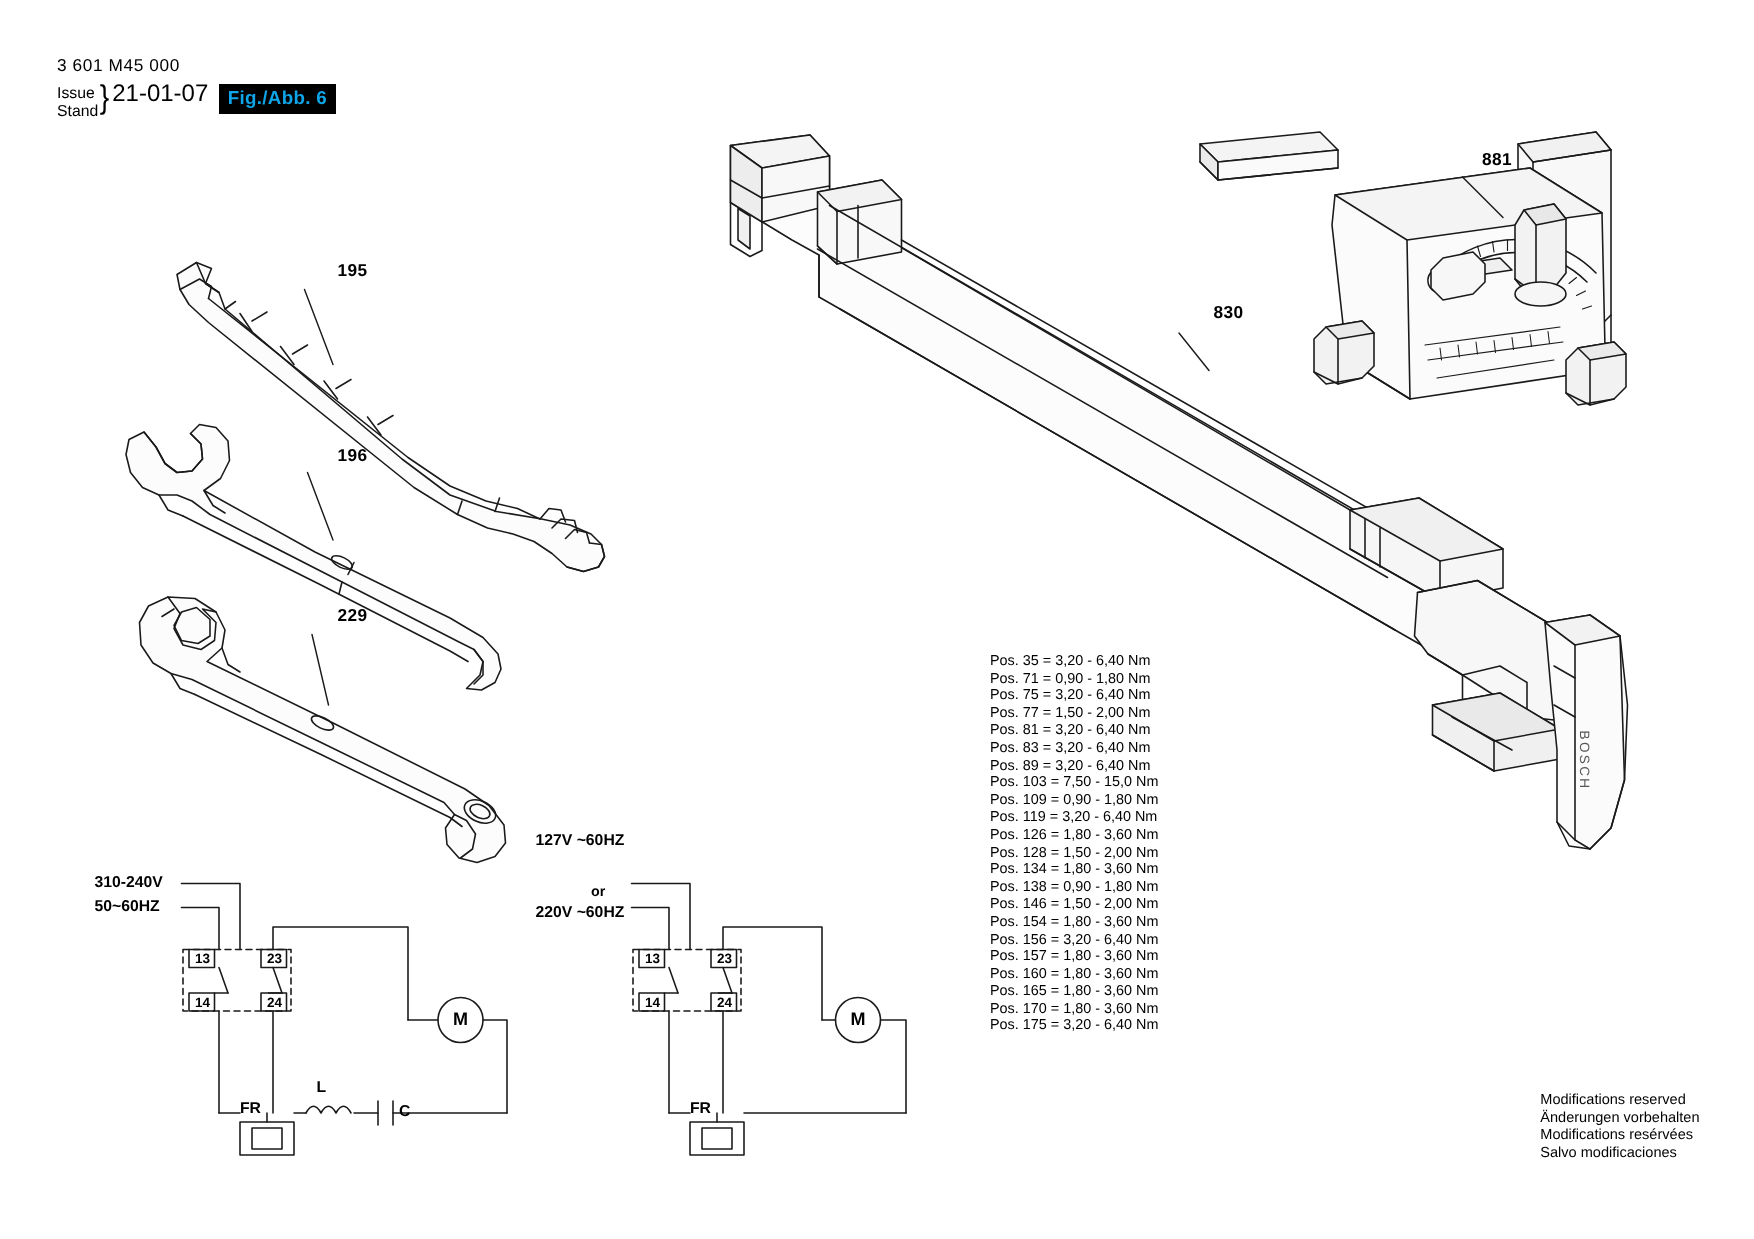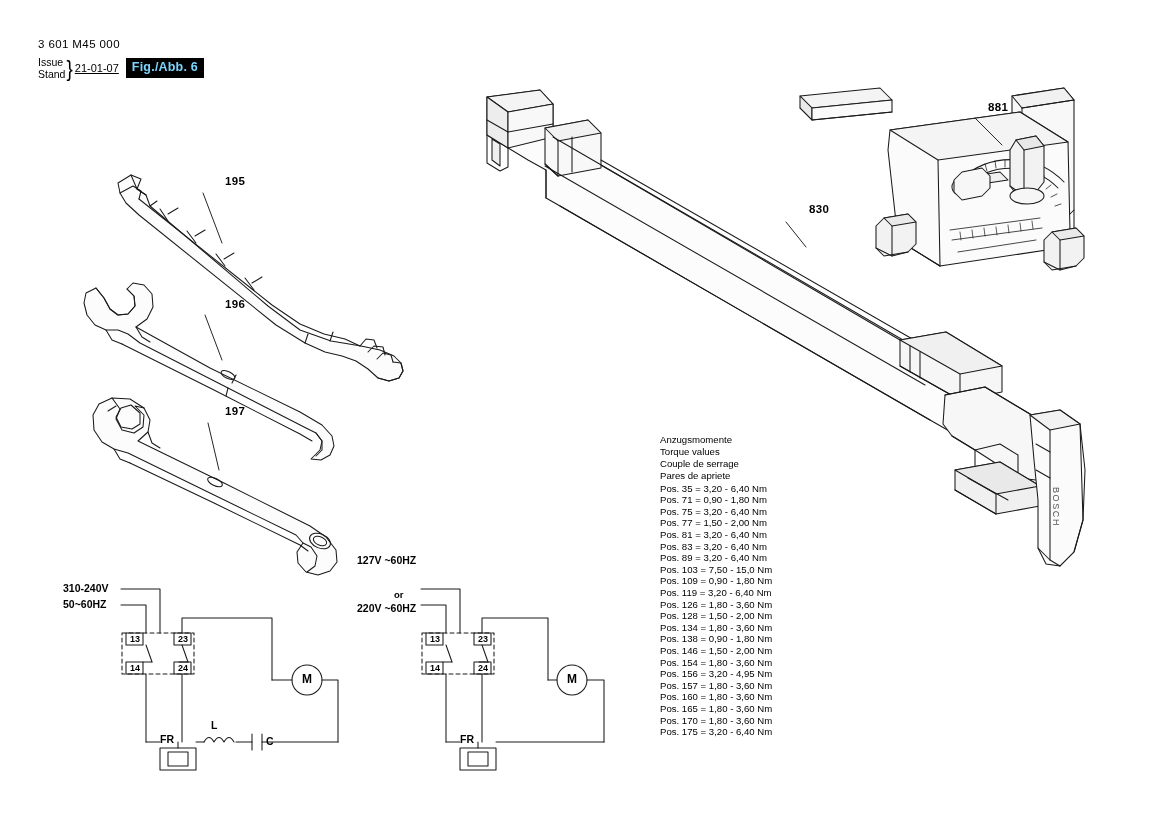--- a/index.html
+++ b/index.html
@@ -26,42 +26,41 @@
     font-size: 11px;
     line-height: 13px;
   }
   .header .partno {
     letter-spacing: 0.4px;
     margin-bottom: 5px;
     font-size: 11.5px;
   }
   .header .issue-row {
     display: flex;
-    align-items: center;
+    align-items: flex-start;
   }
   .header .issue-labels {
     display: flex;
     flex-direction: column;
     font-size: 10.5px;
     line-height: 12px;
   }
   .header .brace {
     font-size: 19px;
     line-height: 19px;
     margin: 0 2px 0 1px;
     transform: scaleY(1.15);
   }
   .header .date {
-    font-size: 11px;
+    font-size: 16px;
     margin-right: 7px;
-    text-decoration: underline;
   }
   .fig-badge {
     background: #000;
-    color: #7dd3fc;
+    color: #0ea5e9;
     font-weight: bold;
     font-size: 12.5px;
     padding: 3px 6px 4px 6px;
     letter-spacing: 0.2px;
     white-space: nowrap;
   }
   
   svg.art { position: absolute; left: 0; top: 0; }
   .lbl {
     position: absolute;
@@ -400,21 +399,21 @@
       <path d="M446 742 L460 742"></path>
       <path d="M496 742 L604 742"></path>
       <rect x="460" y="748" width="36" height="22" fill="#fff"></rect>
       <rect x="468" y="752" width="20" height="14" fill="#fff"></rect>
       <path d="M478 742 L478 748"></path>
     </g>
   </svg>
 
   <div class="lbl" style="left:189px; top:175px;">195</div>
   <div class="lbl" style="left:189px; top:298px;">196</div>
-  <div class="lbl" style="left:189px; top:405px;">197</div>
+  <div class="lbl" style="left:189px; top:405px;">229</div>
   <div class="lbl" style="left:773px; top:203px;">830</div>
   <div class="lbl" style="left:952px; top:101px;">881</div>
 
   <div class="wire-txt" style="left:63px; top:582px;">310-240V</div>
   <div class="wire-txt" style="left:63px; top:598px;">50~60HZ</div>
   <div class="wire-sm" style="left:130px; top:634px;">13</div>
   <div class="wire-sm" style="left:178px; top:634px;">23</div>
   <div class="wire-sm" style="left:130px; top:663px;">14</div>
   <div class="wire-sm" style="left:178px; top:663px;">24</div>
   <div class="mtr" style="left:302px; top:672px;">M</div>
@@ -426,46 +425,46 @@
   <div class="or-txt" style="left:394px; top:589px;">or</div>
   <div class="wire-txt" style="left:357px; top:602px;">220V ~60HZ</div>
   <div class="wire-sm" style="left:430px; top:634px;">13</div>
   <div class="wire-sm" style="left:478px; top:634px;">23</div>
   <div class="wire-sm" style="left:430px; top:663px;">14</div>
   <div class="wire-sm" style="left:478px; top:663px;">24</div>
   <div class="mtr" style="left:567px; top:672px;">M</div>
   <div class="wire-txt" style="left:460px; top:733px;">FR</div>
 
   <div class="torque">
-    <div class="head">
-      <div>Anzugsmomente</div>
-      <div>Torque values</div>
-      <div>Couple de serrage</div>
-      <div>Pares de apriete</div>
-    </div>
     <div class="rows">
       <div class="row">Pos. 35    = 3,20 - 6,40 Nm</div>
       <div class="row">Pos. 71    = 0,90 - 1,80 Nm</div>
       <div class="row">Pos. 75    = 3,20 - 6,40 Nm</div>
       <div class="row">Pos. 77    = 1,50 - 2,00 Nm</div>
       <div class="row">Pos. 81    = 3,20 - 6,40 Nm</div>
       <div class="row">Pos. 83    = 3,20 - 6,40 Nm</div>
       <div class="row">Pos. 89    = 3,20 - 6,40 Nm</div>
       <div class="row">Pos. 103 = 7,50 - 15,0 Nm</div>
       <div class="row">Pos. 109 = 0,90 - 1,80 Nm</div>
       <div class="row">Pos. 119 = 3,20 - 6,40 Nm</div>
       <div class="row">Pos. 126 = 1,80 - 3,60 Nm</div>
       <div class="row">Pos. 128 = 1,50 - 2,00 Nm</div>
       <div class="row">Pos. 134 = 1,80 - 3,60 Nm</div>
       <div class="row">Pos. 138 = 0,90 - 1,80 Nm</div>
       <div class="row">Pos. 146 = 1,50 - 2,00 Nm</div>
       <div class="row">Pos. 154 = 1,80 - 3,60 Nm</div>
-      <div class="row">Pos. 156 = 3,20 - 4,95 Nm</div>
+      <div class="row">Pos. 156 = 3,20 - 6,40 Nm</div>
       <div class="row">Pos. 157 = 1,80 - 3,60 Nm</div>
       <div class="row">Pos. 160 = 1,80 - 3,60 Nm</div>
       <div class="row">Pos. 165 = 1,80 - 3,60 Nm</div>
       <div class="row">Pos. 170 = 1,80 - 3,60 Nm</div>
       <div class="row">Pos. 175 = 3,20 - 6,40 Nm</div>
     </div>
   </div>
 
+  <div class="footer">
+    <div>Modifications reserved</div>
+    <div>Änderungen vorbehalten</div>
+    <div>Modifications resérvées</div>
+    <div>Salvo modificaciones</div>
+  </div>
 
 </div>
 
 </body></html>

